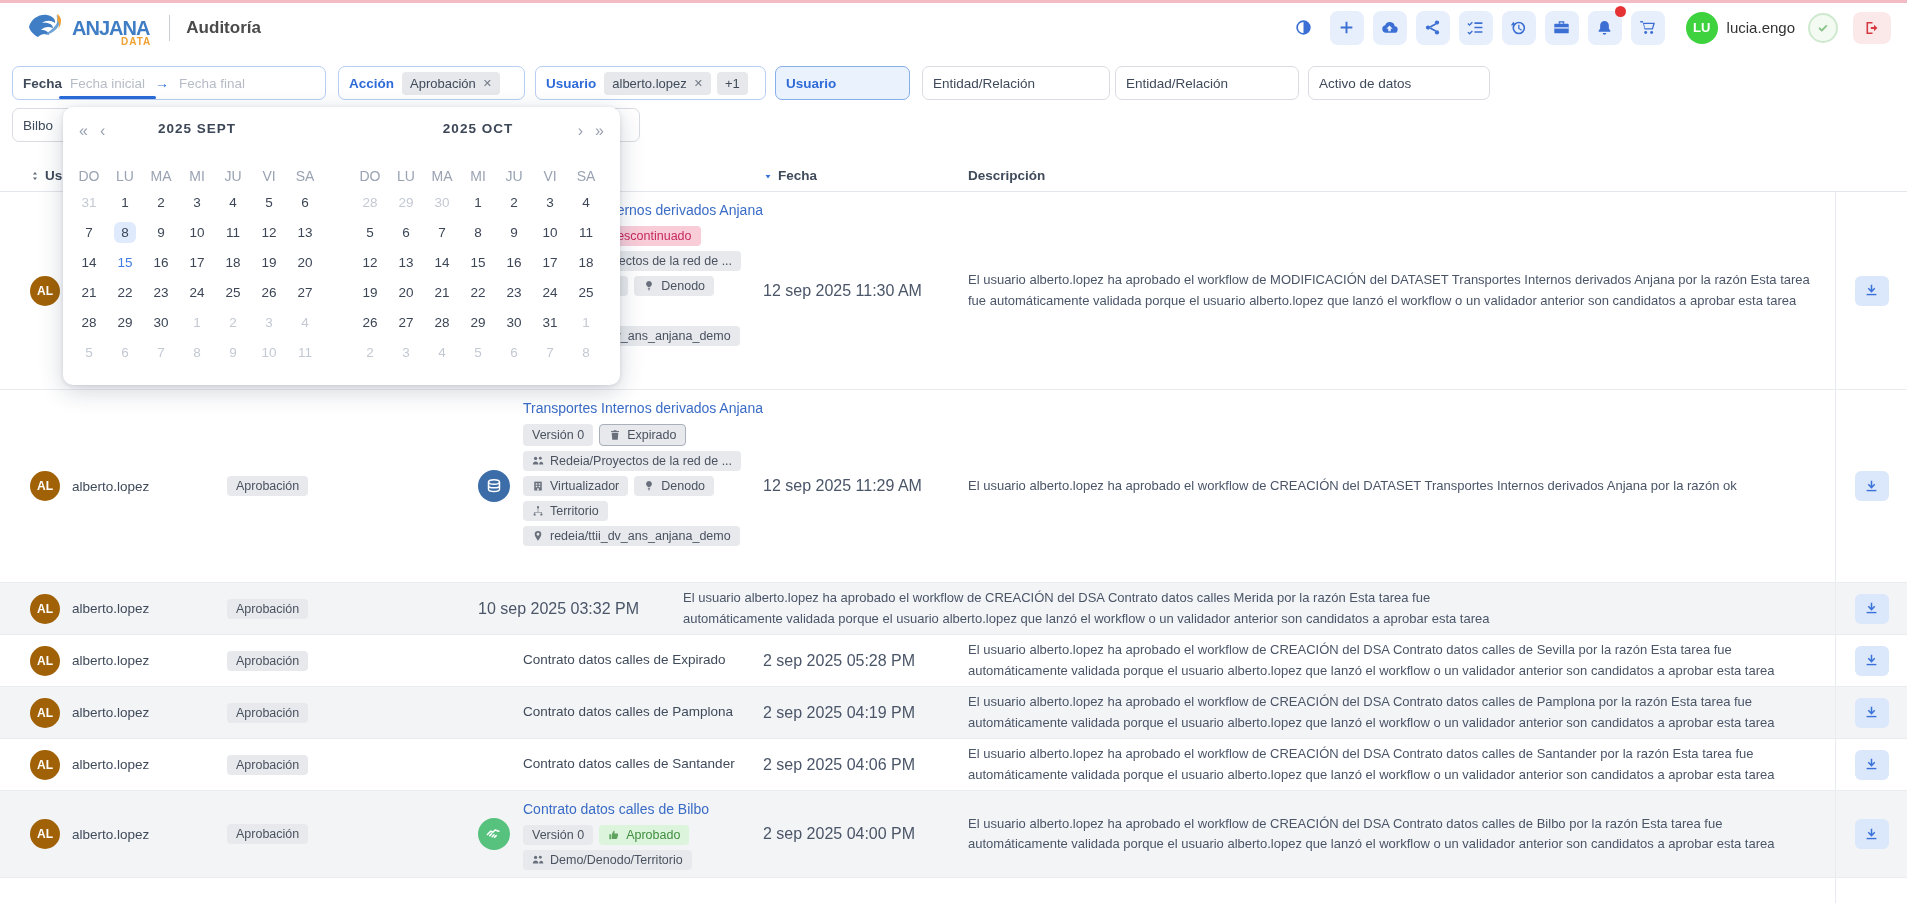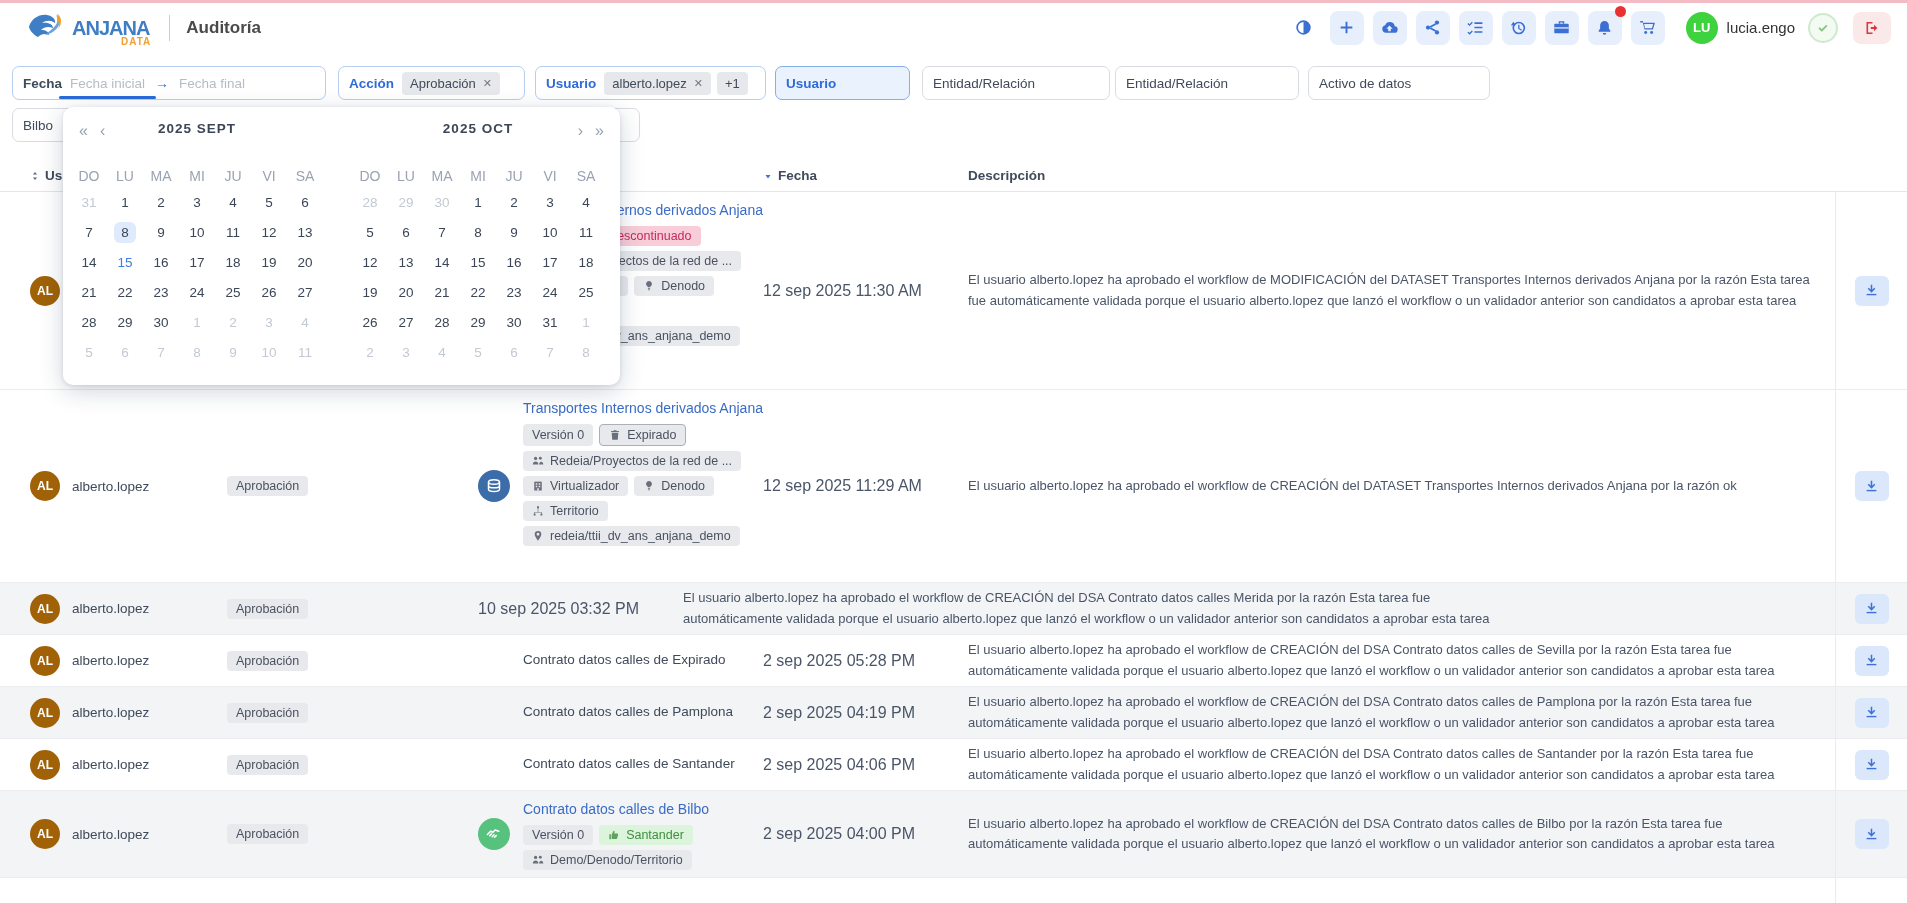--- a/index.html
+++ b/index.html
@@ -570,21 +570,21 @@
               <span class="chip">
                 <span>Versión 0</span>
               </span>
               <span class="chip success">
                 <span style="display: inline-flex;">
                   <svg width="12" height="12" viewBox="0 0 16 16" fill="currentColor">
                     <path d="M1.8 7h2.1v6.5H1.8z"></path>
                     <path d="M4.9 13.3V7.2l2.6-5c.9 0 1.5.8 1.3 1.7L8.3 6h3.9c.8 0 1.4.8 1.2 1.6l-1 4.4c-.2.7-.8 1.3-1.6 1.3z"></path>
                   </svg>
                 </span>
-                <span>Santander</span>
+                <span>Aprobado</span>
               </span>
             </div>
             <div class="chipline">
               <span class="chip">
                 <span style="display: inline-flex;">
                   <svg width="12" height="12" viewBox="0 0 16 16" fill="currentColor">
                     <circle cx="4.8" cy="4.6" r="2.2"></circle>
                     <path d="M1.1 12.5c0-2.3 1.6-4 3.7-4s3.7 1.7 3.7 4z"></path>
                     <circle cx="11.1" cy="4.3" r="1.9"></circle>
                     <path d="M9.5 12.5c.2-2 1.2-3.4 2.7-3.4 1.6 0 2.7 1.4 2.8 3.4z"></path>

